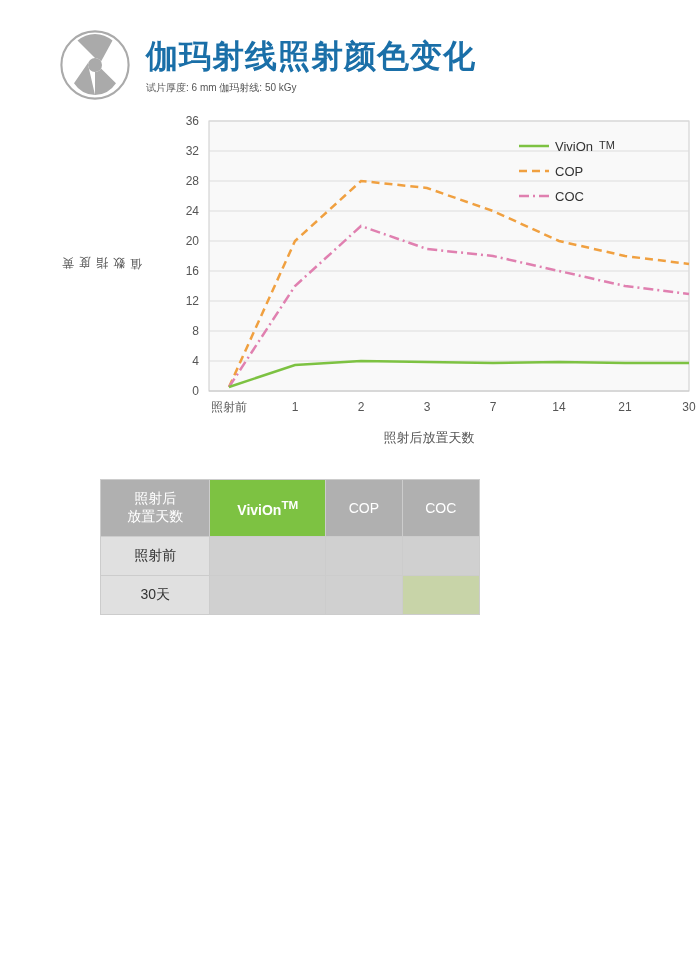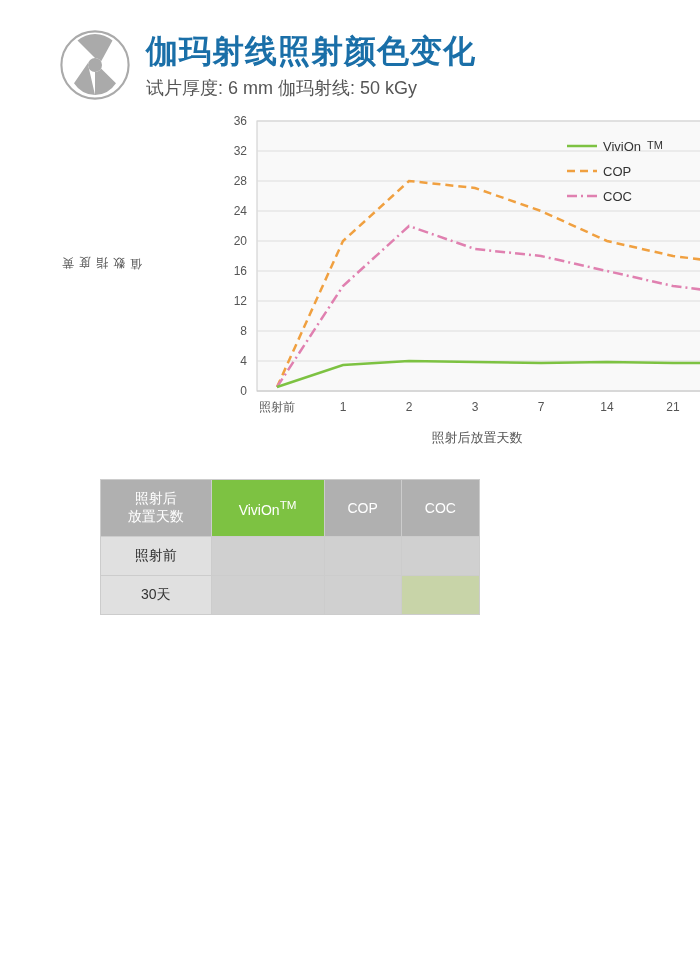--- a/index.html
+++ b/index.html
@@ -35,32 +35,31 @@
 
     .main-title {
       font-size: 32px;
       font-weight: bold;
       color: #1a6fa8;
       letter-spacing: 1px;
       white-space: nowrap;
     }
 
     .subtitle {
-      font-size: 18px;
+      font-size: 10px;
       color: #555;
       margin-top: 2px;
     }
 
     
     .chart-container {
       margin-top: 11px;
       display: flex;
       flex-direction: row;
       align-items: stretch;
-      gap: 48px;
     }
 
     .y-axis-label {
       writing-mode: vertical-rl;
       transform: rotate(180deg);
       font-size: 12px;
       color: #555;
       text-align: center;
       margin-right: 4px;
       display: flex;
@@ -109,21 +108,21 @@
 
     .data-table thead tr th:first-child {
       background: #b0b0b0;
       color: #fff;
       font-weight: normal;
     }
 
     .data-table thead tr th.vivion {
       background: #7dc242;
       color: #fff;
-      font-weight: normal;
+      font-weight: bold;
     }
 
     .data-table thead tr th.cop-header,
     .data-table thead tr th.coc-header {
       background: #b0b0b0;
       color: #fff;
       font-weight: normal;
     }
 
     .data-table tbody tr td:first-child {

